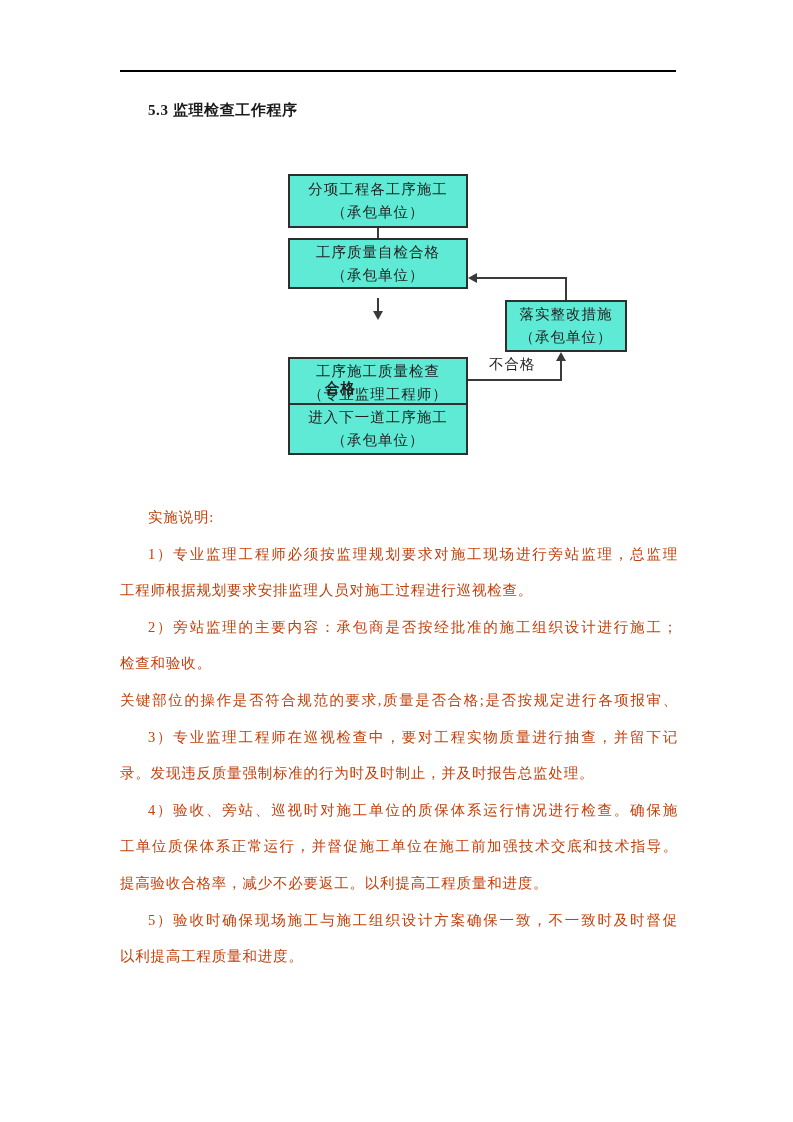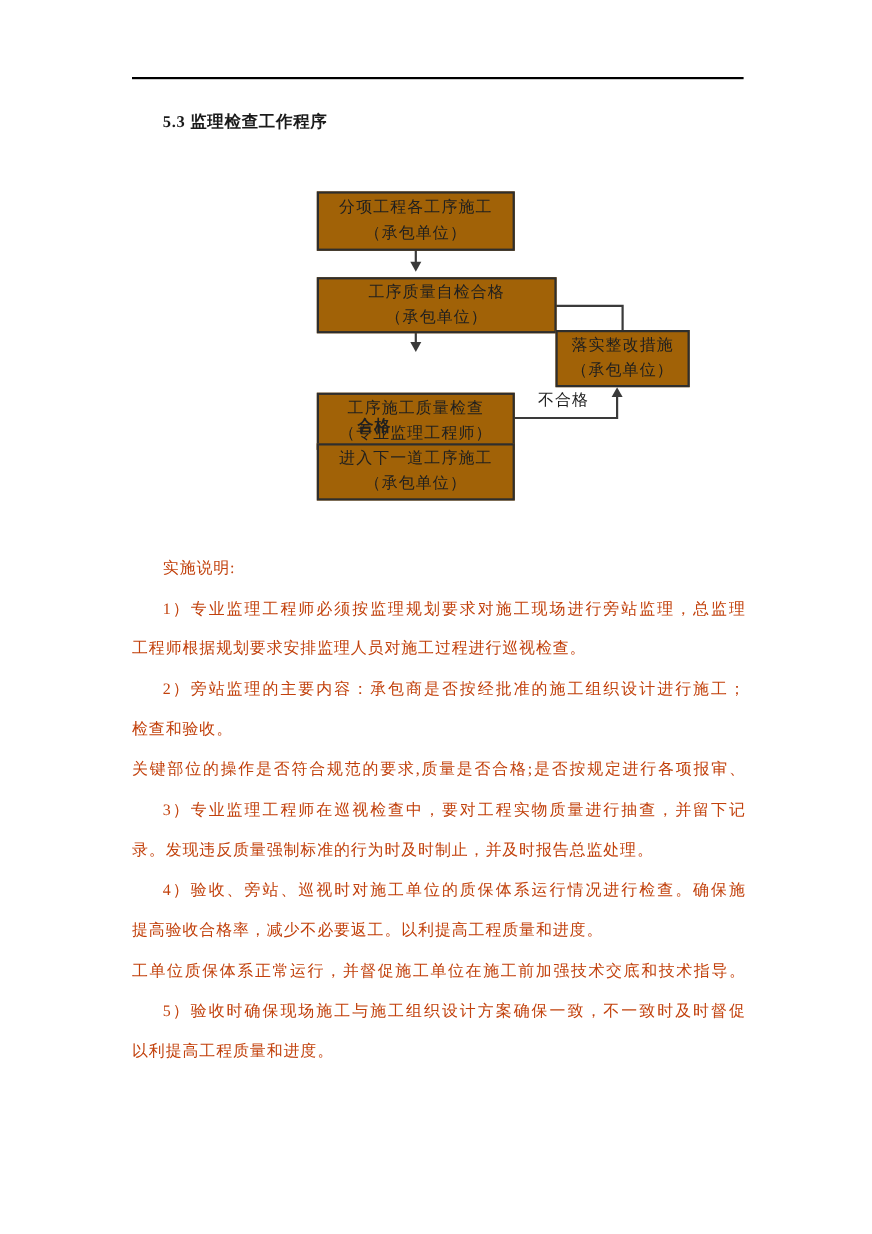--- a/index.html
+++ b/index.html
@@ -18,21 +18,21 @@
   .page-title{
     position:absolute;left:148px;top:101px;
     font-size:15px;font-weight:bold;letter-spacing:.6px;
     white-space:nowrap;
   }
   .flowchart{position:absolute;left:0;top:0;width:793px;height:500px;}
   .fc-svg{position:absolute;left:0;top:0;width:793px;height:500px;pointer-events:none;}
   .fc-box{
     position:absolute;
     border:2px solid #2e2e2e;
-    background:#a16207;
+    background:#5eead4;
     display:flex;flex-direction:column;justify-content:center;align-items:center;
     font-size:14.5px;line-height:23px;letter-spacing:1px;
     text-align:center;color:#1f1f1f;
     box-sizing:border-box;
   }
   .fc-label{
     position:absolute;font-size:14.5px;letter-spacing:1px;color:#1f1f1f;
     white-space:nowrap;line-height:17px;
   }
   .notes{
@@ -78,21 +78,21 @@
         <polygon points="556,361 566,361 561,352"></polygon>
         <polygon points="477,273 477,283 468,278"></polygon>
       </g>
     </svg>
 
     <div class="fc-box" style="left:288px;top:174px;width:180px;height:54px;">
       <div>分项工程各工序施工</div>
       <div>（承包单位）</div>
     </div>
 
-    <div class="fc-box" style="left:288px;top:252px;width:218px;height:51px;">
+    <div class="fc-box" style="left:288px;top:238px;width:180px;height:51px;">
       <div>工序质量自检合格</div>
       <div>（承包单位）</div>
     </div>
 
     <div class="fc-box" style="left:288px;top:320px;width:180px;height:52px;margin-top:37px;">
       <div>工序施工质量检查</div>
       <div>（专业监理工程师）</div>
     </div>
 
     <div class="fc-box" style="left:505px;top:300px;width:122px;height:52px;text-align:center;">
@@ -114,19 +114,19 @@
   <div class="notes">
       <div class="note-line indent">实施说明:</div>
       <div class="note-line indent stretch">1）专业监理工程师必须按监理规划要求对施工现场进行旁站监理，总监理</div>
       <div class="note-line">工程师根据规划要求安排监理人员对施工过程进行巡视检查。</div>
       <div class="note-line indent stretch">2）旁站监理的主要内容：承包商是否按经批准的施工组织设计进行施工；</div>
       <div class="note-line">检查和验收。</div>
       <div class="note-line stretch">关键部位的操作是否符合规范的要求,质量是否合格;是否按规定进行各项报审、</div>
       <div class="note-line indent stretch">3）专业监理工程师在巡视检查中，要对工程实物质量进行抽查，并留下记</div>
       <div class="note-line">录。发现违反质量强制标准的行为时及时制止，并及时报告总监处理。</div>
       <div class="note-line indent stretch">4）验收、旁站、巡视时对施工单位的质保体系运行情况进行检查。确保施</div>
+      <div class="note-line stretch">工单位质保体系正常运行，并督促施工单位在施工前加强技术交底和技术指导。</div>
       <div class="note-line">提高验收合格率，减少不必要返工。以利提高工程质量和进度。</div>
-      <div class="note-line stretch">工单位质保体系正常运行，并督促施工单位在施工前加强技术交底和技术指导。</div>
       <div class="note-line indent stretch">5）验收时确保现场施工与施工组织设计方案确保一致，不一致时及时督促</div>
       <div class="note-line">以利提高工程质量和进度。</div>
     </div>
 
 </div>
 
 </body></html>

